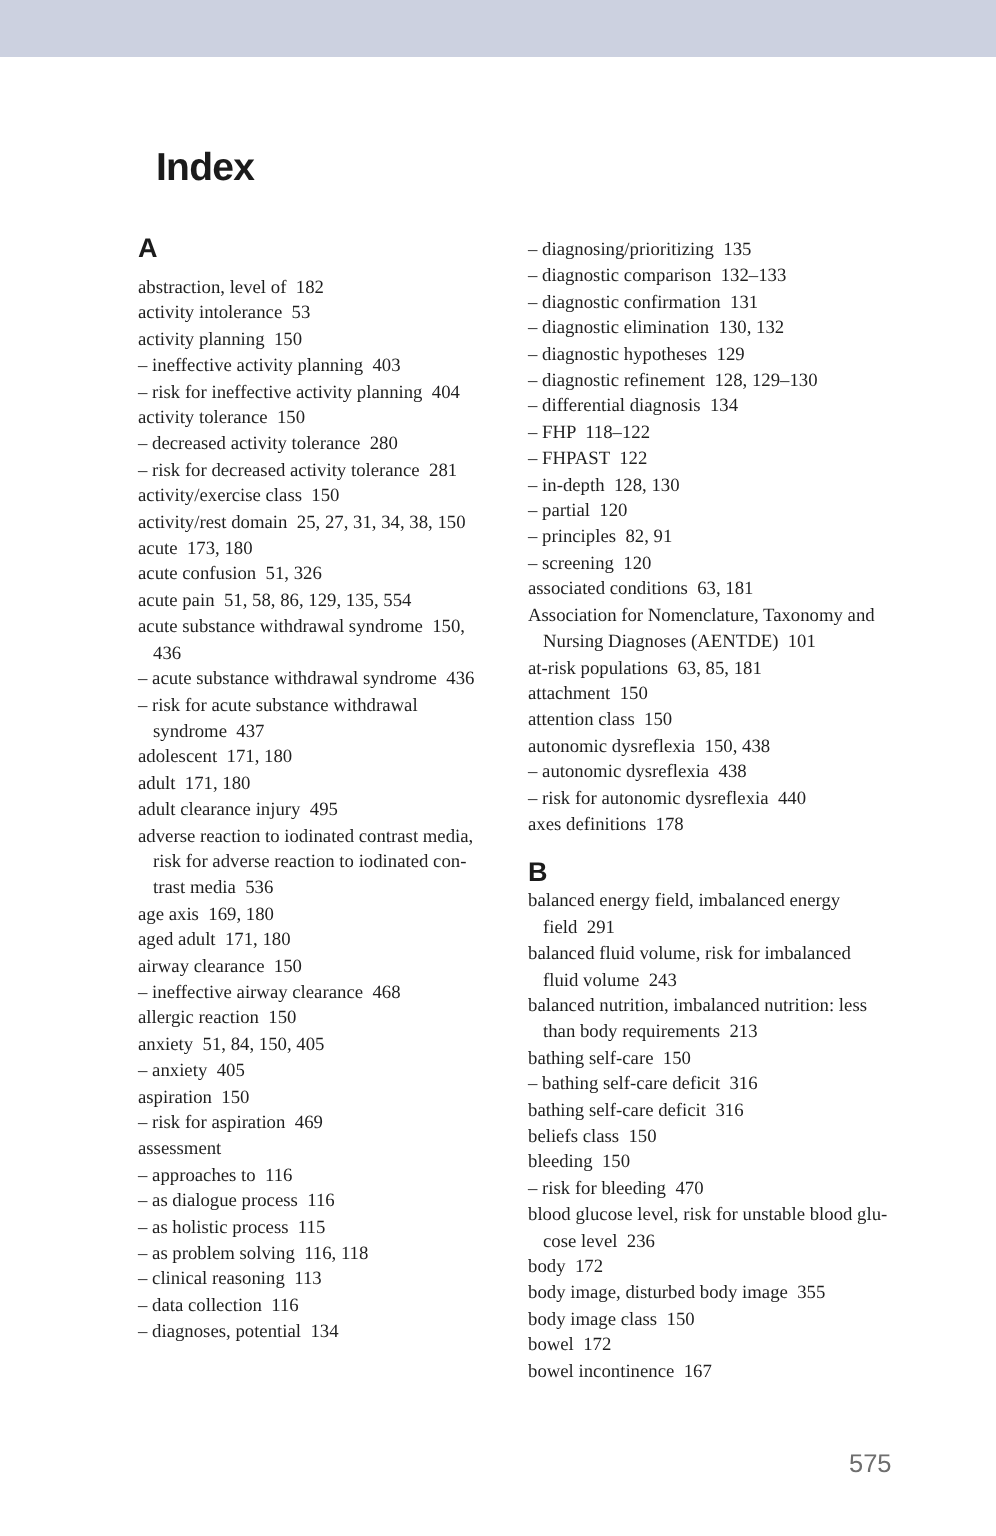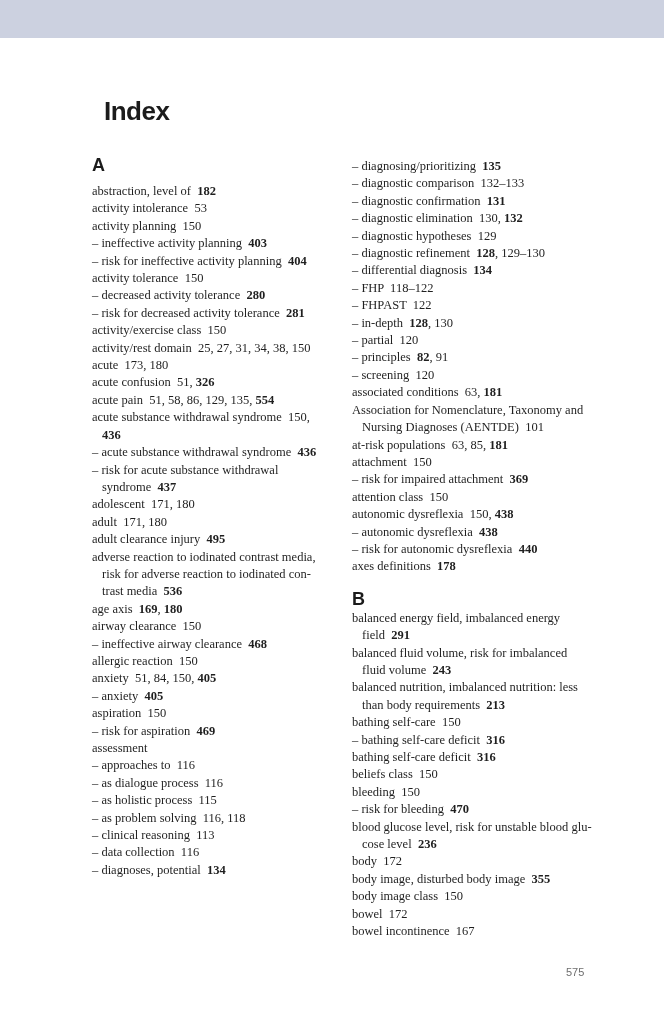--- a/index.html
+++ b/index.html
@@ -10,23 +10,23 @@
     font-family:"Liberation Sans",sans-serif;font-weight:bold;font-size:26px;
     letter-spacing:-0.5px;color:#1b1b1b;}
   .col{position:absolute;color:#1f1f1f;font-size:12.5px;}
   .col-left{left:92px;top:155px;width:256px;}
   .col-right{left:352px;top:158px;width:264px;}
   .sec-heading{font-family:"Liberation Sans",sans-serif;font-weight:bold;
     font-size:18px;line-height:20px;color:#1b1b1b;height:28px;}
   .sec-heading.b-head{height:34px;line-height:20px;padding-top:13px;box-sizing:border-box;}
   .ln{white-space:pre;line-height:17.4px;font-size:12.5px;}
   .ln.wrap{padding-left:10px;}
-  .ln span.b{font-weight:bold;}
+  .ln span.b{font-weight:normal;}
   .page-num{position:absolute;left:566px;top:966px;width:40px;
-    font-family:"Liberation Sans",sans-serif;font-size:11px;color:#6e6e6e;}
+    font-family:"Liberation Sans",sans-serif;font-size:17px;color:#6e6e6e;}
 </style>
 </head>
 <body>
 
 <div class="page">
   <div class="header-band" style="background: rgb(204, 209, 224);"></div>
   <h1 class="page-title">Index</h1>
 
   <div class="col col-left" style="color: rgb(31, 31, 31);">
     <div class="sec-heading">A</div>
@@ -49,20 +49,21 @@
         <div class="ln sub"><span>– acute substance withdrawal syndrome  </span><span class="b">436</span></div>
         <div class="ln sub"><span>– risk for acute substance withdrawal</span></div>
         <div class="ln wrap"><span>syndrome  </span><span class="b">437</span></div>
         <div class="ln main"><span>adolescent  171, 180</span></div>
         <div class="ln main"><span>adult  171, 180</span></div>
         <div class="ln main"><span>adult clearance injury  </span><span class="b">495</span></div>
         <div class="ln main"><span>adverse reaction to iodinated contrast media,</span></div>
         <div class="ln wrap"><span>risk for adverse reaction to iodinated con-</span></div>
         <div class="ln wrap"><span>trast media  </span><span class="b">536</span></div>
         <div class="ln main"><span>age axis  </span><span class="b">169</span><span>, </span><span class="b">180</span></div>
+        <div class="ln main"><span>aged adult  171, 180</span></div>
         <div class="ln main"><span>airway clearance  150</span></div>
         <div class="ln sub"><span>– ineffective airway clearance  </span><span class="b">468</span></div>
         <div class="ln main"><span>allergic reaction  150</span></div>
         <div class="ln main"><span>anxiety  51, 84, 150, </span><span class="b">405</span></div>
         <div class="ln sub"><span>– anxiety  </span><span class="b">405</span></div>
         <div class="ln main"><span>aspiration  150</span></div>
         <div class="ln sub"><span>– risk for aspiration  </span><span class="b">469</span></div>
         <div class="ln main"><span>assessment</span></div>
         <div class="ln sub"><span>– approaches to  116</span></div>
         <div class="ln sub"><span>– as dialogue process  116</span></div>
@@ -87,21 +88,20 @@
         <div class="ln sub"><span>– FHPAST  122</span></div>
         <div class="ln sub"><span>– in-depth  </span><span class="b">128</span><span>, 130</span></div>
         <div class="ln sub"><span>– partial  120</span></div>
         <div class="ln sub"><span>– principles  </span><span class="b">82</span><span>, 91</span></div>
         <div class="ln sub"><span>– screening  120</span></div>
         <div class="ln main"><span>associated conditions  63, </span><span class="b">181</span></div>
         <div class="ln main"><span>Association for Nomenclature, Taxonomy and</span></div>
         <div class="ln wrap"><span>Nursing Diagnoses (AENTDE)  101</span></div>
         <div class="ln main"><span>at-risk populations  63, 85, </span><span class="b">181</span></div>
         <div class="ln main"><span>attachment  150</span></div>
-        <div class="ln sub"><span>– risk for impaired attachment  </span><span class="b">369</span></div>
         <div class="ln main"><span>attention class  150</span></div>
         <div class="ln main"><span>autonomic dysreflexia  150, </span><span class="b">438</span></div>
         <div class="ln sub"><span>– autonomic dysreflexia  </span><span class="b">438</span></div>
         <div class="ln sub"><span>– risk for autonomic dysreflexia  </span><span class="b">440</span></div>
         <div class="ln main"><span>axes definitions  </span><span class="b">178</span></div>
       </div>
     <div class="sec-heading b-head">B</div>
     <div class="lines">
         <div class="ln main"><span>balanced energy field, imbalanced energy</span></div>
         <div class="ln wrap"><span>field  </span><span class="b">291</span></div>

